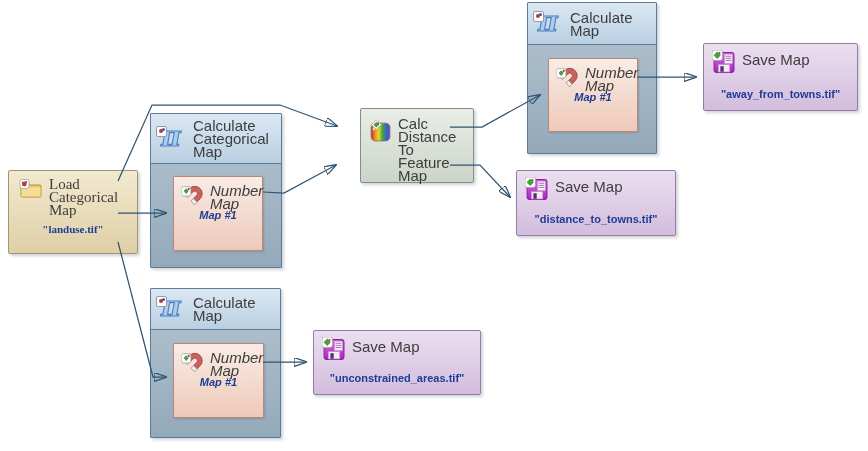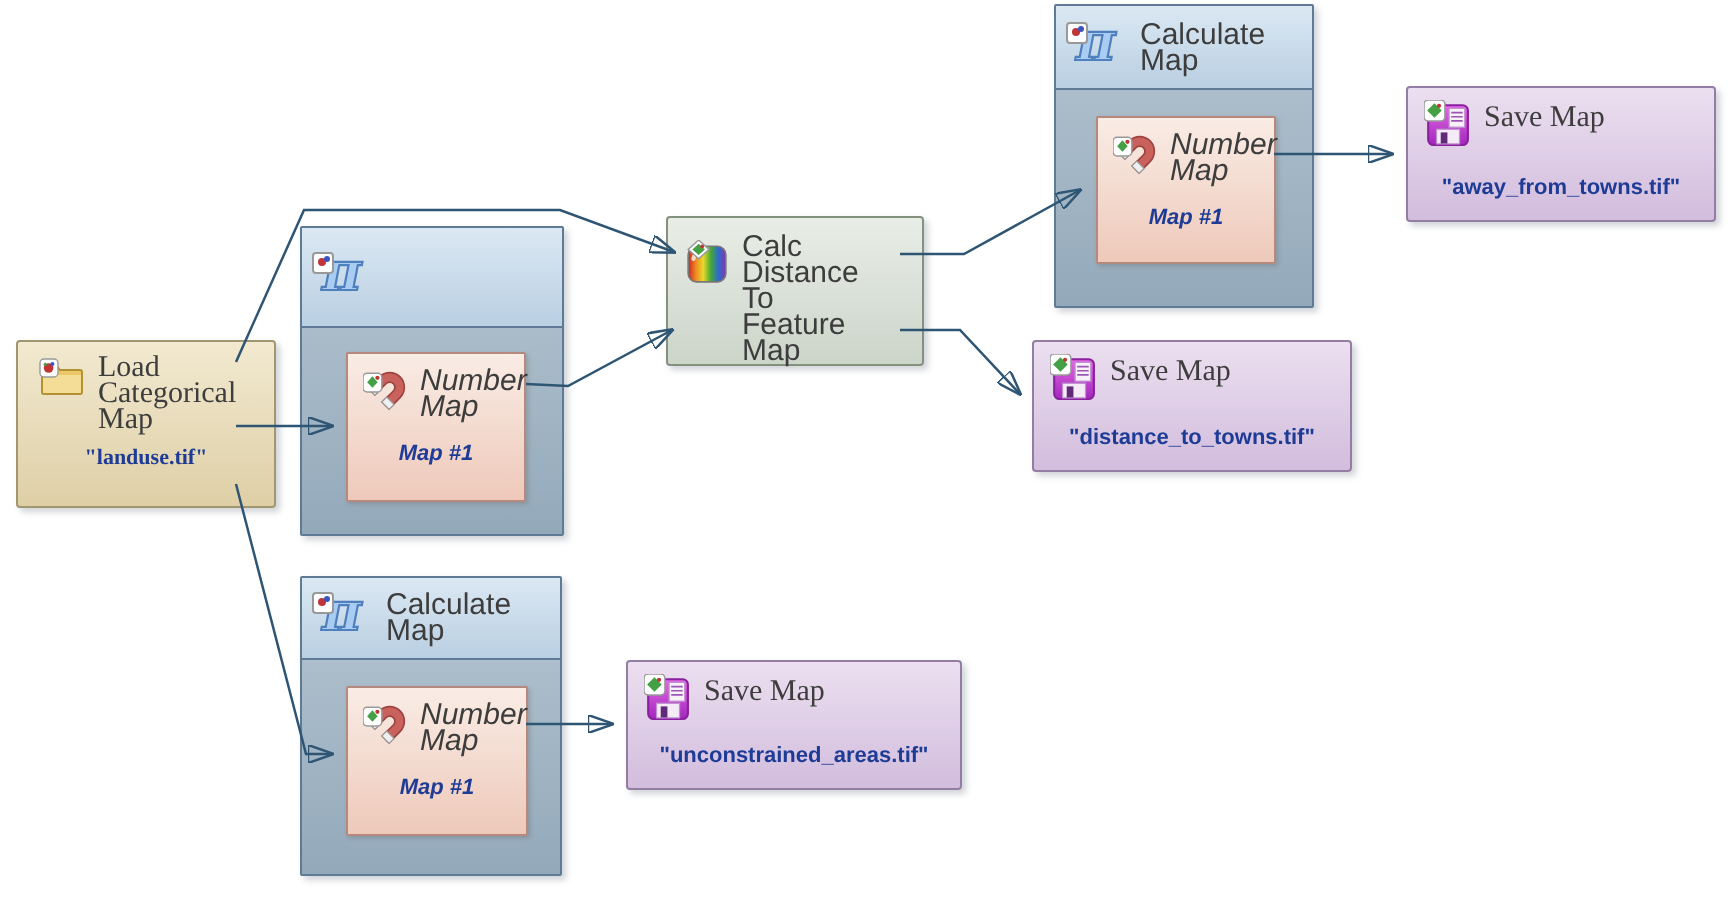--- a/index.html
+++ b/index.html
@@ -19,42 +19,42 @@
   .calc-cat .c-header{height:49px;}
   .calc-top{left:527px;top:2px;width:130px;height:152px;}
   .calc-top .c-header{height:41px;}
   .calc-bottom{left:150px;top:288px;width:131px;height:150px;}
   .calc-bottom .c-header{height:40px;}
   .inner{position:absolute;box-sizing:border-box;border:1px solid #b5897d;border-radius:1px;
          background:linear-gradient(#f9ece5,#eec9ba);box-shadow:1px 1px 2px rgba(90,70,60,.25);font-style:italic;}
   .calc-cat .inner{left:22px;top:62px;width:90px;height:75px;}
   .calc-top .inner{left:20px;top:55px;width:90px;height:74px;}
   .calc-bottom .inner{left:22px;top:54px;width:91px;height:75px;}
-  .inner .value{top:44px;}
-  .distance{left:333px;top:108px;width:129px;height:75px;background:linear-gradient(#e9ede7,#ccd5ca);border-color:#84917f;}
+  .inner .value{top:32px;}
+  .distance{left:360px;top:108px;width:114px;height:75px;background:linear-gradient(#e9ede7,#ccd5ca);border-color:#84917f;}
   .save{background:linear-gradient(#ecdff0,#d2bddd);border-color:#947da3;}
   .save-away{left:703px;top:43px;width:155px;height:68px;}
   .save-dist{left:516px;top:170px;width:160px;height:66px;}
   .save-unc{left:313px;top:330px;width:168px;height:65px;}
   .save .value{bottom:10px;}
   .load .value{top:52px;}
 
   
   .ic{position:absolute;display:block;}
   .ic svg{display:block;width:100%;height:100%;}
   .load .ic{left:10px;top:8px;width:24px;height:20px;}
   .load .title{position:absolute;left:40px;top:7px;width:64px;}
   .c-header .ic-pi{position:relative;margin-left:7px;width:26px;height:28px;flex:0 0 auto;}
   .c-header .title{margin-left:9px;width:90px;}
   .inner .ic{left:7px;top:7px;width:24px;height:23px;}
   .inner .title{position:absolute;left:36px;top:7px;width:50px;}
   .distance .ic{left:8px;top:11px;width:23px;height:23px;}
   .distance .title{position:absolute;left:37px;top:8px;width:68px;}
   .save .ic{left:8px;top:6px;width:23px;height:23px;}
-  .save .title{position:absolute;left:38px;top:9px;width:110px;font-family:Liberation Serif, serif;}
+  .save .title{position:absolute;left:38px;top:9px;width:110px;}
 
   
   .pi-glyph{position:absolute;left:3px;top:-4px;font:italic bold 27px "DejaVu Serif",serif;
             color:#a9cdf2;-webkit-text-stroke:1.1px #4f80bd;}
   .chip{position:absolute;left:-2px;top:1px;width:9px;height:9px;background:#fff;
         border:1px solid #999;border-radius:2px;}
   .chip::before{content:"";position:absolute;left:2px;top:2px;width:4px;height:4px;border-radius:50%;background:#c03535;}
   .chip::after{content:"";position:absolute;right:1px;top:1px;width:3px;height:3px;border-radius:50%;background:#3a55c0;}
 
   
@@ -127,20 +127,21 @@
     <span class="title">Load Categorical Map</span>
     <div class="value">"landuse.tif"</div>
   </div>
 
   <div class="node container calc-cat">
     <div class="c-header">
       <span class="ic-pi" style="position:relative;width:26px;height:28px;margin-left:7px;flex:0 0 auto;">
           <span class="pi-glyph">π</span>
           <span class="chip"></span>
         </span>
+      <span class="title">Calculate Categorical Map</span>
     </div>
     <div class="inner">
       <span class="ic">
           <svg viewBox="0 0 22 22">
             <use href="#sym-magnet"></use>
           </svg>
         </span>
       <span class="title">Number Map</span>
       <div class="value">Map #1</div>
     </div>

